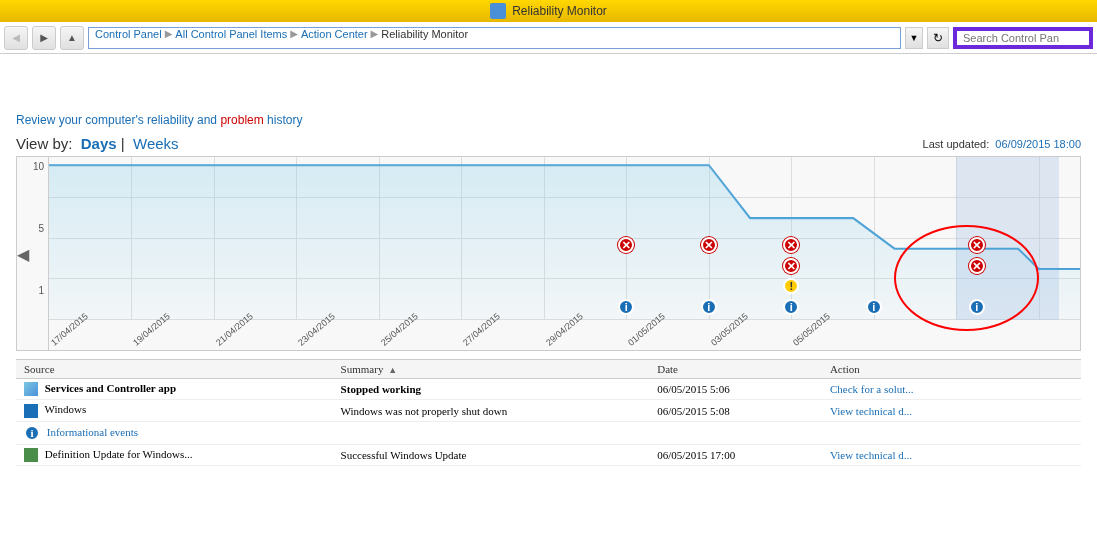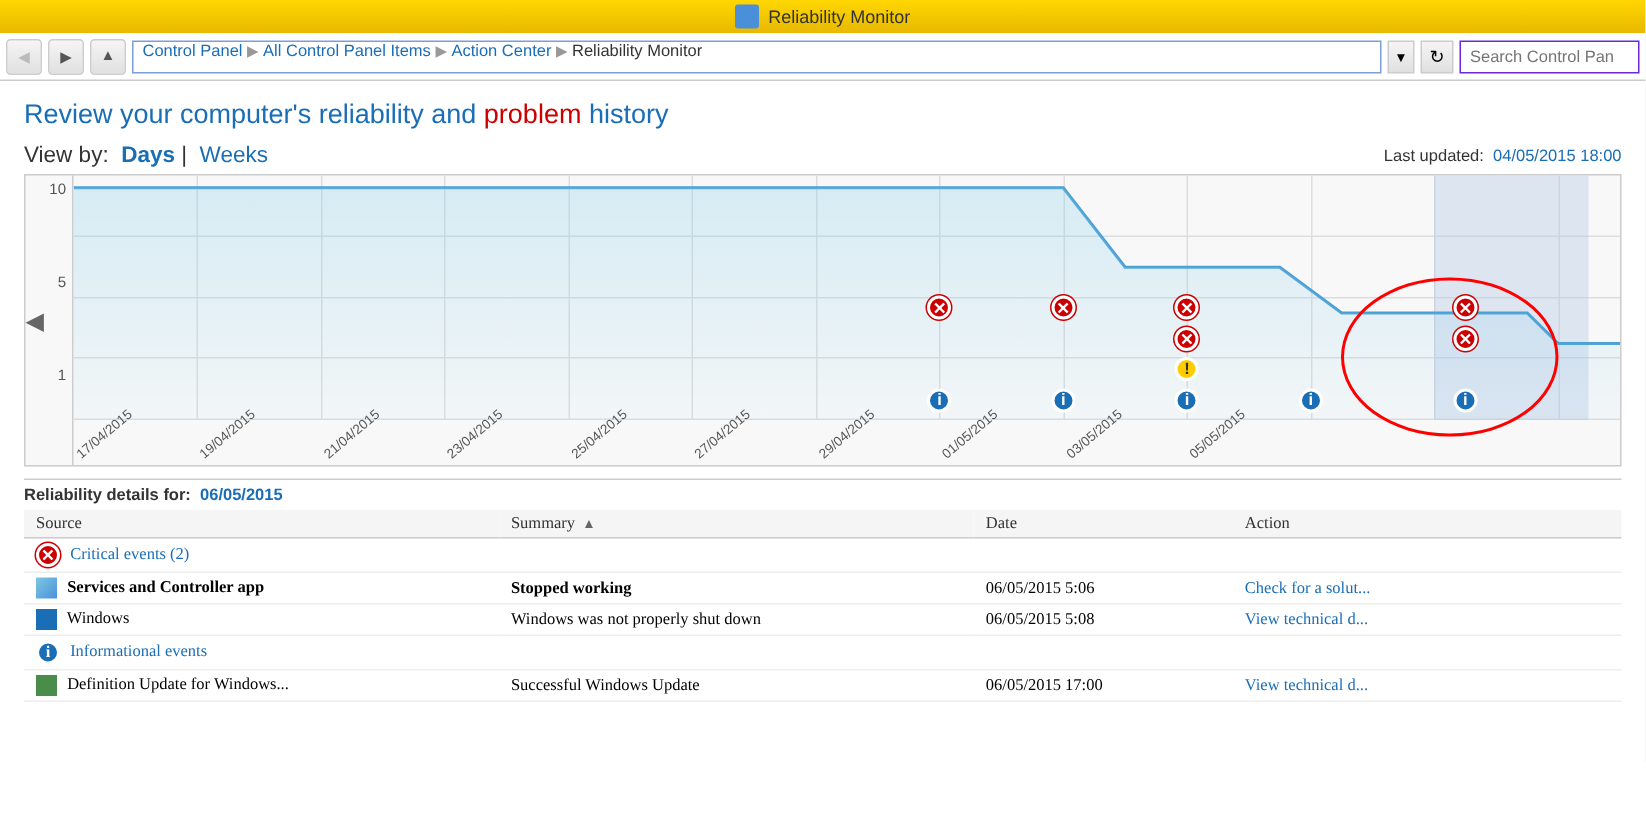--- a/index.html
+++ b/index.html
@@ -47,23 +47,23 @@
     .address-input {
       flex: 1;
       height: 22px;
       border: 1px solid #7a9fd4;
       padding: 0 6px;
       font-size: 11px;
       background: #fff;
       outline: none;
     }
     .search-box {
-      width: 120px;
+      width: 140px;
       height: 22px;
-      border: 1px solid #6d28d9;
+      border: 4px solid #6d28d9;
       padding: 0 6px;
       font-size: 11px;
       color: #999;
       background: #fff;
       outline: none;
     }
     .dropdown-btn {
       width: 18px; height: 22px;
       border: 1px solid #ccc;
       background: linear-gradient(to bottom, #f5f5f5, #e0e0e0);
@@ -91,24 +91,25 @@
     .breadcrumb-current { color: #333; }
 
     
     .main-content {
       background: #fff;
       padding: 12px 16px 8px;
       height: calc(542px - 54px);
       overflow: hidden;
     }
     .page-title {
-      font-size: 18px;
+      font-size: 12px;
       color: #1a6eb5;
       font-weight: normal;
       margin-bottom: 8px;
+      margin-top: 47px;
     }
     .page-title .highlight { color: #cc0000; }
     .page-desc {
       font-size: 11px;
       color: #333;
       margin-bottom: 10px;
       line-height: 1.4;
     }
 
     
@@ -347,21 +348,21 @@
 
 
   <div class="view-bar">
     <div class="view-by">
       <span>View by:</span>&nbsp;
       <a style="font-weight:bold;color:#1a6eb5;">Days</a>&nbsp;|&nbsp;
       <a style="color:#1a6eb5;">Weeks</a>
     </div>
     <div class="last-updated">
       <span>Last updated:</span>&nbsp;
-      <span class="date">04/05/2015 18:00</span>
+      <span class="date">06/09/2015 18:00</span>
     </div>
   </div>
 
   <div class="chart-container">
 
     <div class="chart-y-axis">
       <span class="chart-arrow">◀</span>
       <div class="y-label">10</div>
       <div class="y-label">5</div>
       <div class="y-label" style="margin-bottom:50px;">1</div>
@@ -444,51 +445,40 @@
         <span class="x-label" style="left:72%;">05/05/2015</span>
       </div>
 
       <div class="red-circle" style="left:82%;top:35%;width:14%;height:55%;border-color:red;"></div>
 
     </div>
 
   </div>
 
   <div class="details-section">
-    <div class="details-header">
-      <span>Reliability details for:</span>&nbsp;
-      <span style="color:#1a6eb5;">06/05/2015</span>
-    </div>
     <table class="details-table">
       <thead>
         <tr>
           <th class="col-source">
             <span>Source</span>
           </th>
           <th class="col-summary">
             <span>Summary</span>
             <span class="sort-icon">▲</span>
           </th>
           <th class="col-date">
             <span>Date</span>
           </th>
           <th class="col-action">
             <span>Action</span>
           </th>
         </tr>
       </thead>
       <tbody>
 
-        <tr class="event-group-header">
-          <td colspan="4">
-            <span class="icon-error" style="vertical-align:middle;margin-right:4px;">✕</span>
-            <span style="color:#1a6eb5;">Critical events (2)</span>
-            
-          </td>
-        </tr>
 
         <tr class="event-row">
           <td>
             <span class="app-icon"></span>
             <span class="bold">Services and Controller app</span>
           </td>
           <td>
             <span class="bold">Stopped working</span>
           </td>
           <td>06/05/2015 5:06</td>

